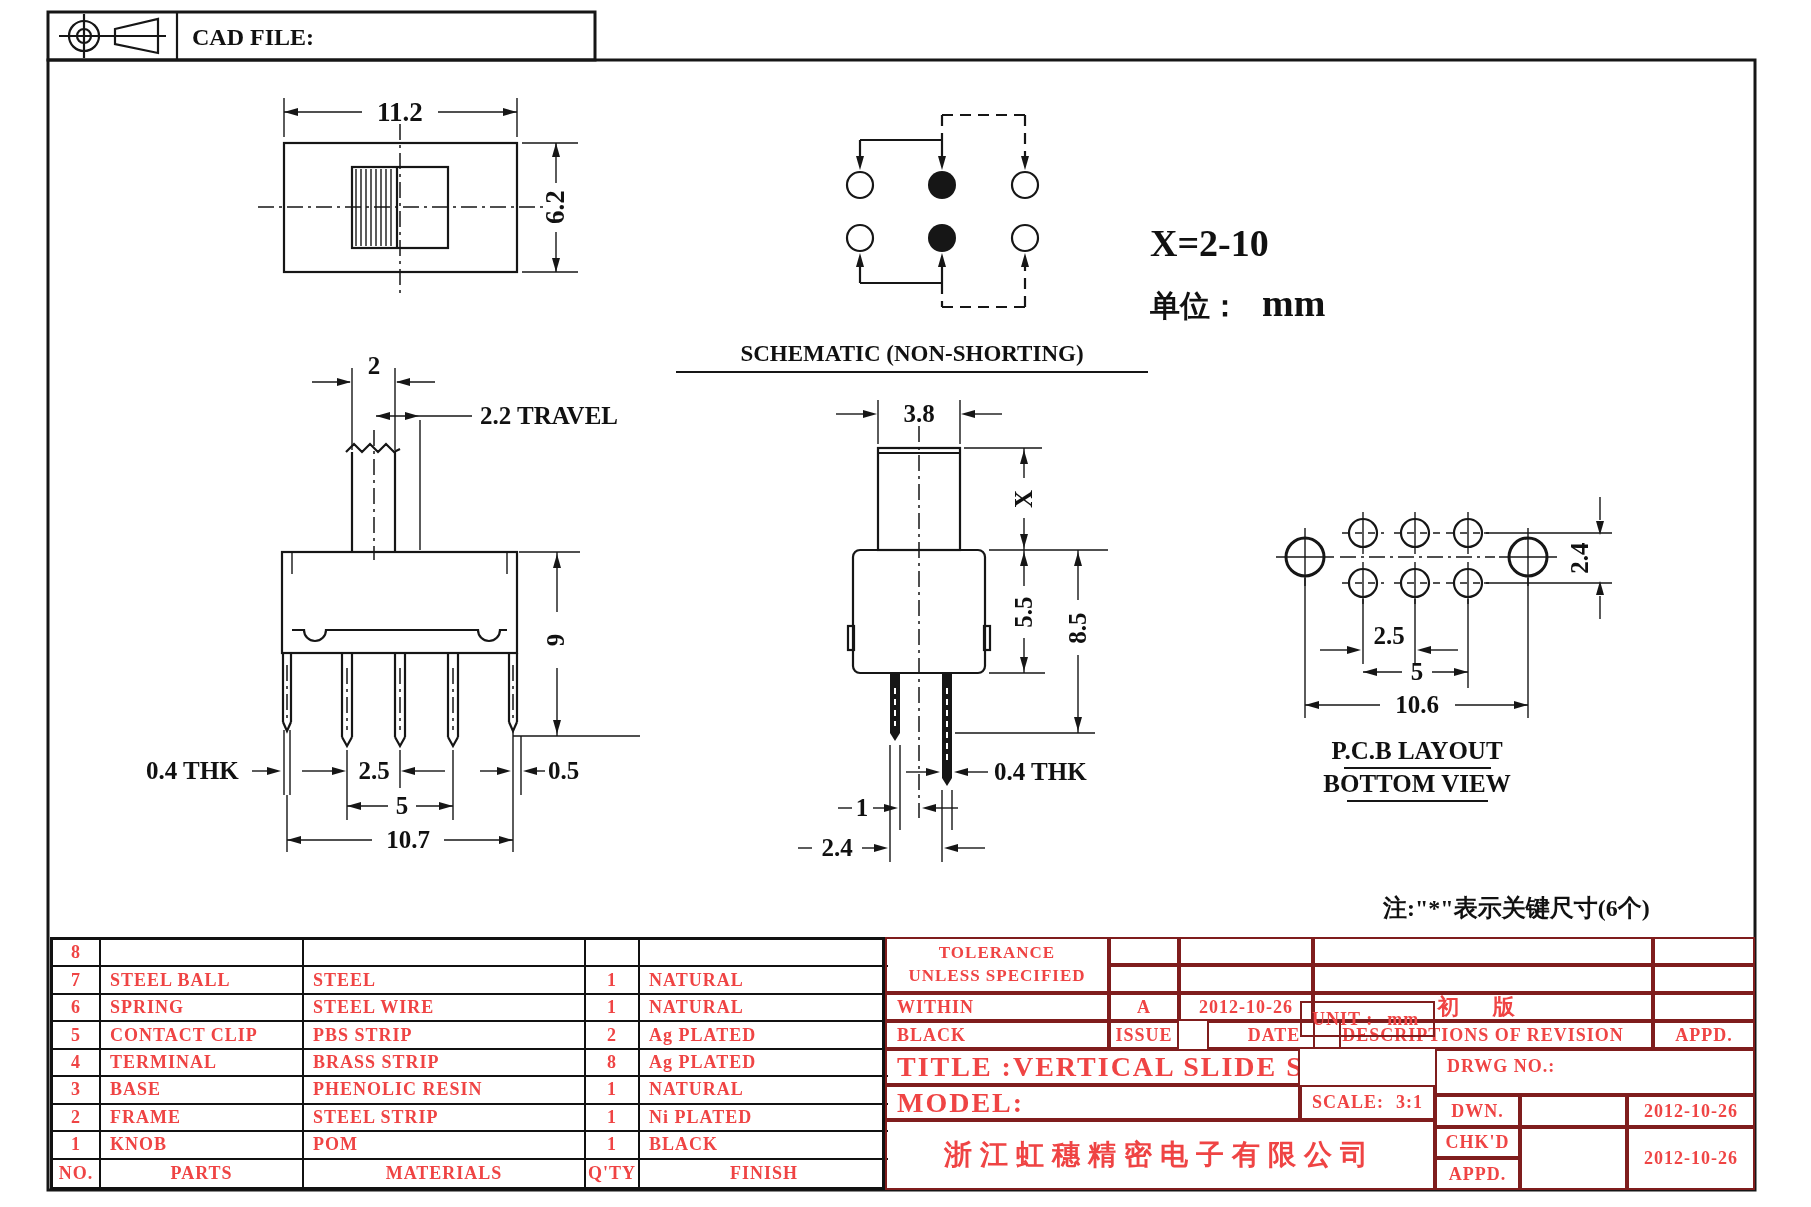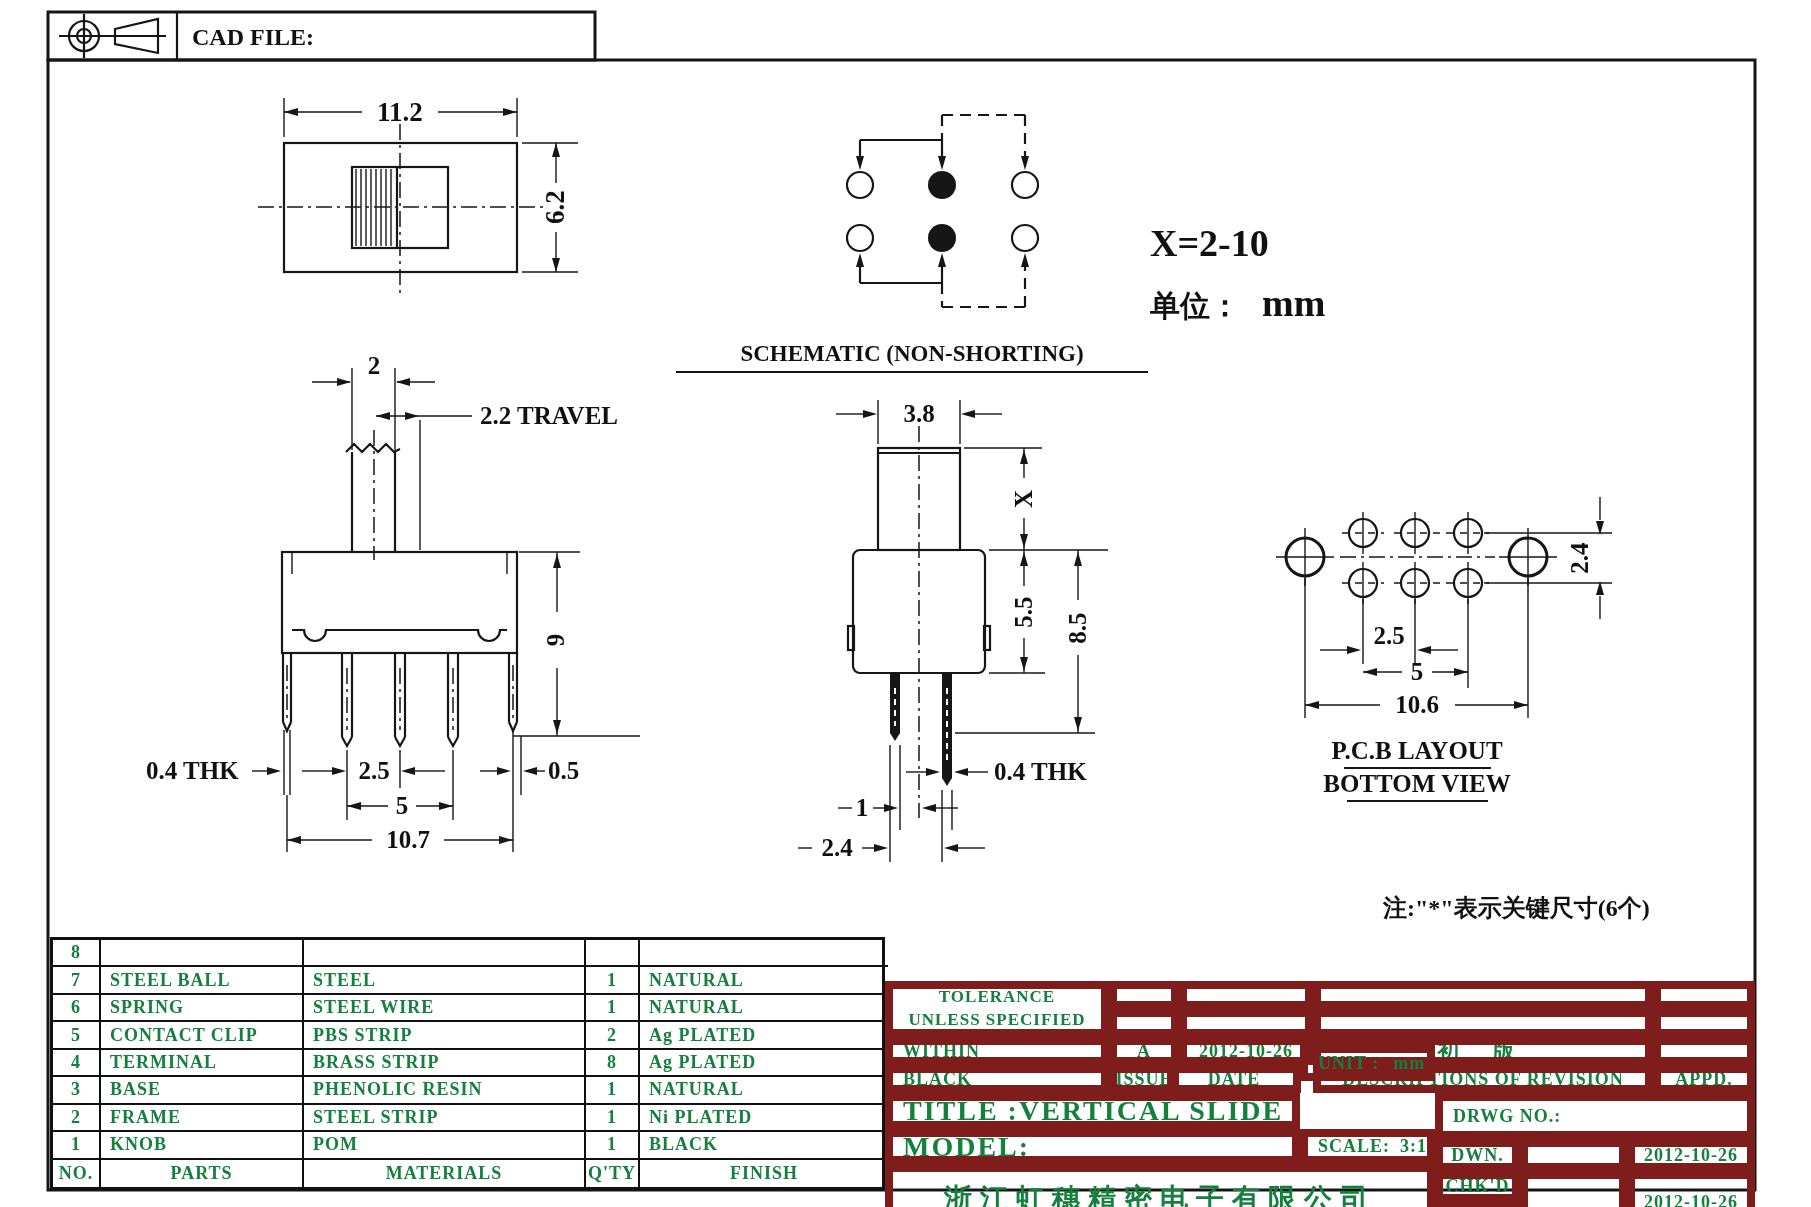--- a/index.html
+++ b/index.html
@@ -1,39 +1,39 @@
 <!DOCTYPE html>
 <html><head>
 <meta charset="utf-8">
 <style>
   html,body{margin:0;padding:0;background:#ffffff;}
   #stage{position:relative;width:1811px;height:1207px;background:#fff;overflow:hidden;
-         font-family:"Liberation Serif",serif;color:#15803d;border-radius:23px;}
+         font-family:"Liberation Serif",serif;color:#ef4444;border-radius:23px;}
   svg{position:absolute;left:0;top:0;}
   svg .ln{stroke:#161616;stroke-width:2.2;fill:none;}
   svg .thick{stroke:#161616;stroke-width:3;fill:none;}
   svg .thin{stroke:#161616;stroke-width:1.4;fill:none;}
   svg .cl{stroke:#161616;stroke-width:1.5;fill:none;stroke-dasharray:16 5 3 5;}
   svg .dsh{stroke:#161616;stroke-width:2.2;fill:none;stroke-dasharray:11 7;}
   svg .ar{fill:#161616;stroke:none;}
   svg text{font-family:"Liberation Serif",serif;font-weight:bold;fill:#111;}
   svg .t23{font-size:23px;} svg .t25{font-size:25px;} svg .t27{font-size:27px;}
   svg .t30{font-size:30px;} svg .t38{font-size:38px;} svg .t24{font-size:24px;}
   .pgrid{display:grid;grid-template-columns:48px 203px 282px 54px 248px;
          grid-template-rows:repeat(9,1fr);position:absolute;left:50px;top:937px;
          width:835px;height:253px;border:3px solid #111;box-sizing:border-box;
          font-weight:bold;font-size:18px;letter-spacing:1px;}
   .pgrid>div{border-right:2px solid #111;border-bottom:2px solid #111;
          display:flex;align-items:center;justify-content:center;overflow:hidden;white-space:nowrap;}
   .pgrid>div:nth-child(5n){border-right:none;}
   .pgrid>div:nth-child(n+41){border-bottom:none;}
   .pgrid .al{justify-content:flex-start;padding-left:9px;}
-  .tb{position:absolute;border:8px solid #7f1d1d;box-sizing:border-box;display:flex;
+  .tb{position:absolute;border:2px solid #7f1d1d;box-sizing:border-box;display:flex;
       align-items:center;justify-content:center;font-weight:bold;font-size:18px;
-      letter-spacing:1px;overflow:hidden;white-space:nowrap;background:transparent;margin-top:44px;}
+      letter-spacing:1px;overflow:hidden;white-space:nowrap;background:transparent;}
   .tb.left{justify-content:flex-start;padding-left:10px;}
   .tb.top{align-items:flex-start;padding-top:5px;}
   .tb .gap{display:inline-block;width:26px;}
   .tol{flex-direction:column;justify-content:center;line-height:1.35;font-size:17px;}
   .title-big{font-size:28px;letter-spacing:2px;}
   .company{font-size:28px;letter-spacing:8px;font-weight:bold;}
   .rev{font-size:22px;letter-spacing:14px;}
 </style>
 </head>
 <body>
@@ -428,21 +428,21 @@
   <div class="tb left" style="left:885px;top:1021px;width:224px;height:28px;">BLACK</div>
 
   <div class="tb" style="left:1109px;top:937px;width:70px;height:28px;"></div>
   <div class="tb" style="left:1109px;top:965px;width:70px;height:28px;"></div>
   <div class="tb" style="left:1109px;top:993px;width:70px;height:28px;">A</div>
   <div class="tb" style="left:1109px;top:1021px;width:70px;height:28px;">ISSUE</div>
 
   <div class="tb" style="left:1179px;top:937px;width:134px;height:28px;"></div>
   <div class="tb" style="left:1179px;top:965px;width:134px;height:28px;"></div>
   <div class="tb" style="left:1179px;top:993px;width:134px;height:28px;">2012-10-26</div>
-  <div class="tb" style="left:1167px;top:1021px;width:134px;height:28px;">DATE</div>
+  <div class="tb" style="left:1207px;top:1021px;width:134px;height:28px;">DATE</div>
 
   <div class="tb" style="left:1313px;top:937px;width:340px;height:28px;"></div>
   <div class="tb" style="left:1313px;top:965px;width:340px;height:28px;"></div>
   <div class="tb rev" style="left:1313px;top:993px;width:340px;height:28px;">初 版</div>
   <div class="tb" style="left:1313px;top:1021px;width:340px;height:28px;">DESCRIPTIONS OF REVISION</div>
 
   <div class="tb" style="left:1653px;top:937px;width:102px;height:28px;"></div>
   <div class="tb" style="left:1653px;top:965px;width:102px;height:28px;"></div>
   <div class="tb" style="left:1653px;top:993px;width:102px;height:28px;"></div>
   <div class="tb" style="left:1653px;top:1021px;width:102px;height:28px;">APPD.</div>

